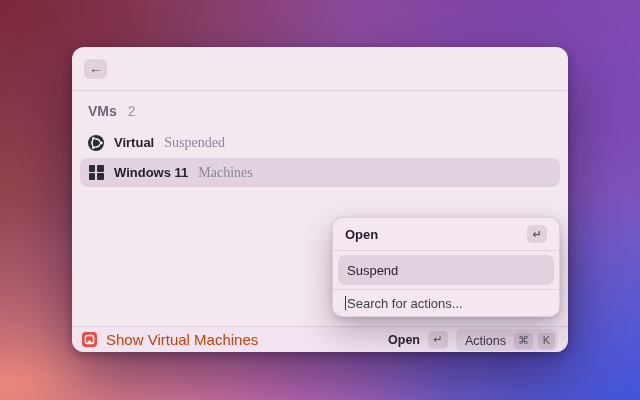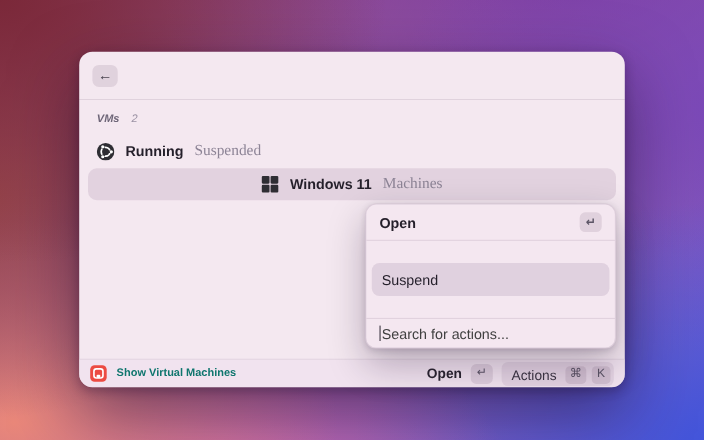--- a/index.html
+++ b/index.html
@@ -36,49 +36,49 @@
     background:rgba(90,60,95,.13);
     display:flex; align-items:center; justify-content:center;
     color:#4a4550; font-size:13px; line-height:1; cursor:default;
   }
   .search-placeholder { color:#92899a; font-size:14.5px; }
 
   
   .content { flex:1 1 auto; position:relative; padding:8px 8px 0; }
   .section-header {
     display:flex; align-items:flex-end; gap:11px;
-    padding:4px 8px 9px; font-size:10px;font-style:italic;
+    padding:4px 8px 9px; font-size:14px;
   }
   .section-label { font-weight:700; color:#6e6678; }
   .section-count { color:#9b92a4; }
   .row {
     height:29px; border-radius:8px; display:flex; align-items:center;
     gap:10px; padding:0 8px; margin-bottom:1px;
   }
-  .row.selected { background:rgba(96,60,110,.12);justify-content:center; }
+  .row.selected { background:rgba(96,60,110,.12); }
   .row-name { font-size:13px; font-weight:700; color:#241f2a; }
   .row-status { font-size:14px; color:#8d8496;font-family:Liberation Serif, serif; }
   .vm-icon { width:16px; height:16px; flex:0 0 16px; display:flex; align-items:center; justify-content:center; }
   .win-grid { width:15px; height:15px; display:grid; grid-template-columns:1fr 1fr; gap:1.5px; }
   .win-grid span { background:#2e2d33; border-radius:1px; }
 
   
   .action-panel {
     position:absolute; right:8px; bottom:9px; width:228px;
     background:#f4e7f0; border:1px solid rgba(90,60,95,.15);
     border-radius:10px; overflow:hidden;
     box-shadow:0 14px 34px rgba(25,8,40,.28), 0 2px 6px rgba(25,8,40,.14);
   }
   .panel-row {
     height:32px; display:flex; align-items:center; justify-content:space-between;
     padding:0 12px; font-size:13px; font-weight:600; color:#241f2a;
   }
   .panel-divider { height:1px; background:rgba(90,60,95,.12); }
   .panel-selected {
-    margin:20px 5px; height:30px; border-radius:7px;
+    margin:4px 5px; height:30px; border-radius:7px;
     background:rgba(96,60,110,.13);
     display:flex; align-items:center; padding:0 9px;
     font-size:13px; font-weight:500; color:#241f2a;
   }
   .panel-search {
     height:26px; display:flex; align-items:center; padding:0 12px;
     font-size:13px; color:#404040;
   }
   .caret { display:inline-block; width:1px; height:14px; background:#3a3540; margin-right:1px; }
 
@@ -94,21 +94,21 @@
   
   .footer {
     flex:0 0 26px; border-top:1px solid rgba(90,60,95,.13);
     display:flex; align-items:center; padding:0 10px; gap:9px;
     border-radius:0 0 12px 12px; background:rgba(240,225,238,.7);
   }
   .ext-icon {
     width:15px; height:15px; border-radius:4px; background:#ec4b42;
     display:flex; align-items:center; justify-content:center; flex:0 0 15px;
   }
-  .footer-label { font-size:10px; color:#0f766e;font-weight:bold; }
+  .footer-label { font-size:15px; color:#c2410c; }
   .footer-right { margin-left:auto; display:flex; align-items:center; gap:8px; }
   .footer-primary { font-size:12.5px; font-weight:700; color:#2a2530; }
   .actions-group {
     display:flex; align-items:center; gap:5px;
     background:rgba(90,60,95,.09); border-radius:6px;
     padding:4px 3px 2px 9px; height:22px;
   }
   .actions-label { font-size:12.5px; color:#3c3644; margin-right:3px; }
 </style>
 </head>
@@ -138,21 +138,21 @@
             <line x1="8" y1="8" x2="4.75" y2="13.6"></line>
             <line x1="8" y1="8" x2="4.75" y2="2.4"></line>
           </g>
           <g fill="#fff">
             <circle cx="13.2" cy="8" r="1.45"></circle>
             <circle cx="5.4" cy="12.5" r="1.45"></circle>
             <circle cx="5.4" cy="3.5" r="1.45"></circle>
           </g>
         </svg>
       </span>
-      <span class="row-name">Running</span>
+      <span class="row-name">Virtual</span>
       <span class="row-status">Suspended</span>
     </div>
 
     <div class="row selected">
       <span class="vm-icon">
         <span class="win-grid">
             <span></span>
             <span></span>
             <span></span>
             <span></span>

